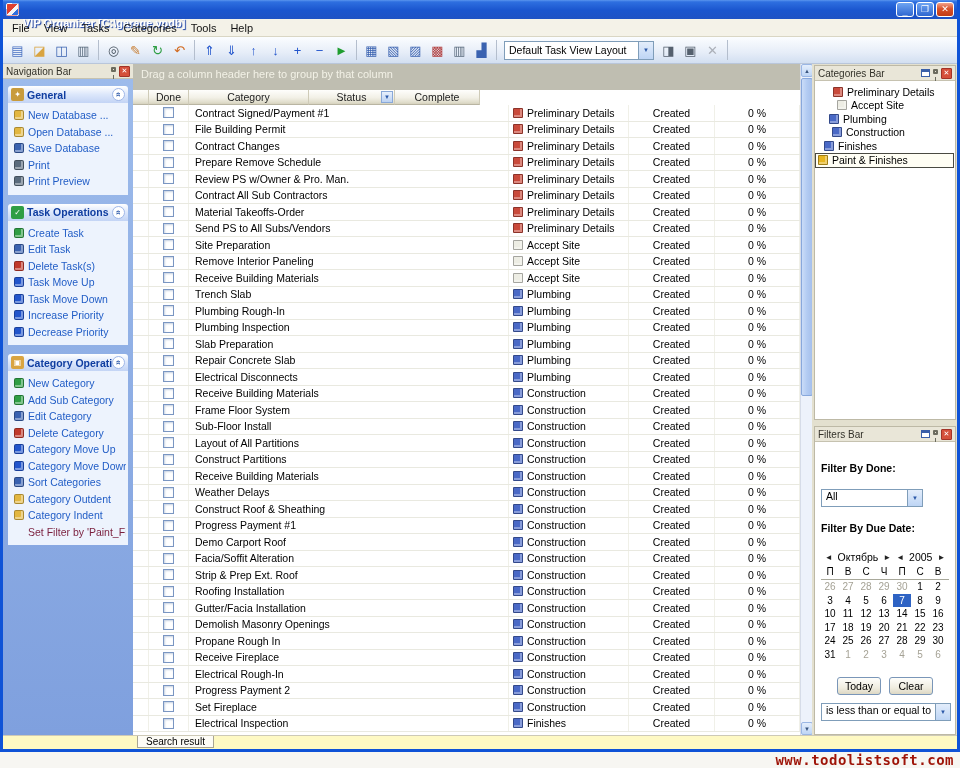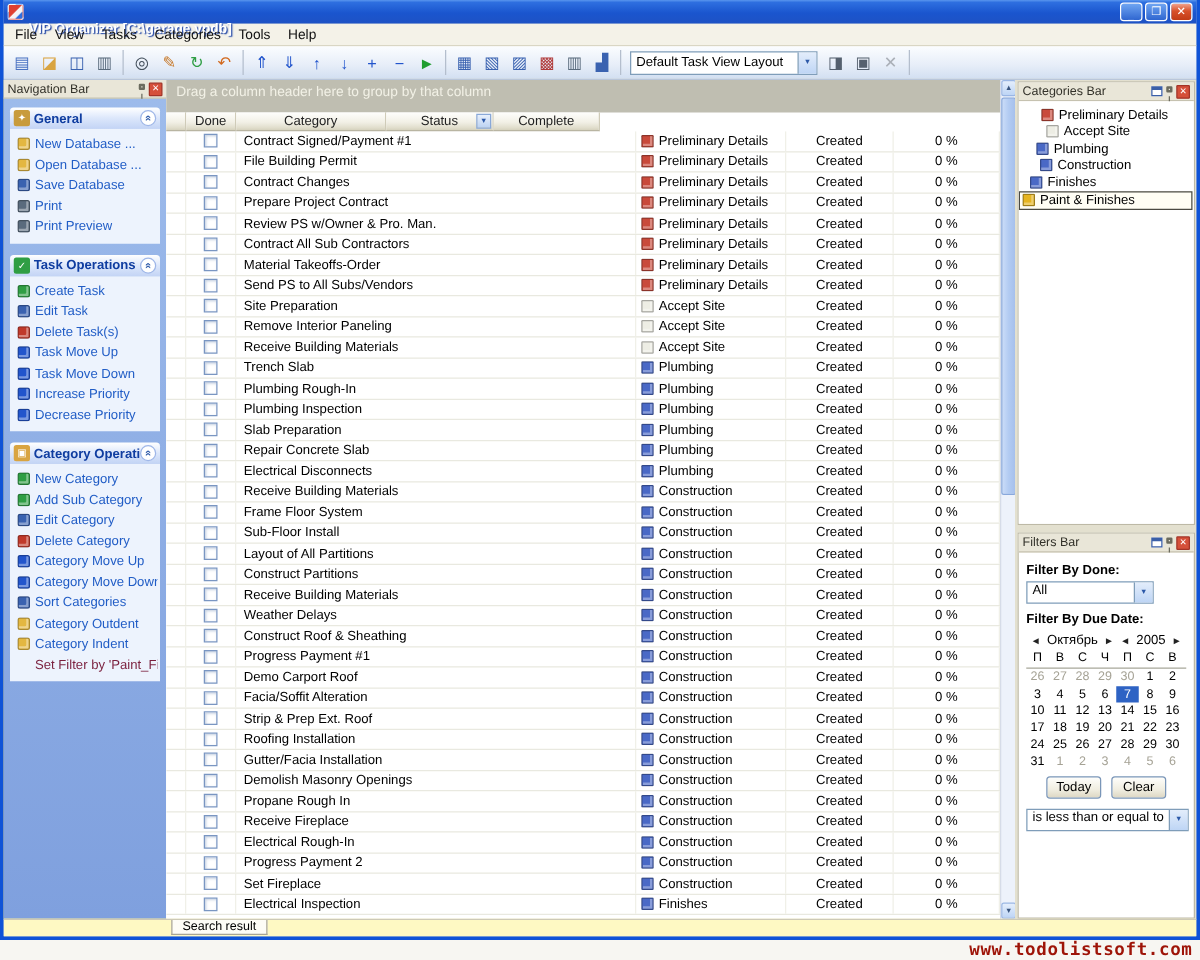--- a/index.html
+++ b/index.html
@@ -103,36 +103,36 @@
   .panel{position:absolute;left:2px;right:1px;background:#fff;border:1px solid #BDB9A6;display:flex;flex-direction:column;}
   .panel.cats{top:1px;height:355px;}
   .panel.filters{top:362px;bottom:0;}
   .cats-body{flex:1;background:#fff;padding-top:4px;overflow:hidden;}
   .citem{display:flex;align-items:center;height:13.5px;}
   .citem .cic{margin-right:4px;}
   .citem .clbl{font-size:10.5px;white-space:nowrap;overflow:hidden;}
   .citem.seld{border:1px solid #4A4A42;background:#FFFEF4;margin-right:1px;height:15px;}
 
   .filters-body{flex:1;padding:5px 6px;overflow:hidden;}
-  .flabel{font-weight:bold;font-size:10.5px;margin:3px 0;}
+  .flabel{font-weight:bold;font-size:10.5px;margin:15px 0;}
   .select{height:18px;background:#fff;border:1px solid #7F9DB9;display:flex;align-items:flex-start;}
   .select .selval{flex:1;padding-left:4px;font-size:10.5px;white-space:nowrap;overflow:hidden;}
   .select.done{width:102px;margin-bottom:6px;}
   .select.wide{width:130px;margin-top:8px;}
 
   .calendar{margin-top:2px;}
   .cal-head{display:flex;align-items:center;justify-content:center;gap:5px;font-size:10.5px;height:16px;}
   .cal-arrow{font-size:8px;color:#222;}
   .cal-week{display:grid;grid-template-columns:repeat(7,18px);border-bottom:1px solid #A8A89A;margin-top:1px;}
   .cal-week span{font-size:10px;text-align:center;height:13px;}
   .cal-grid{display:grid;grid-template-columns:repeat(7,18px);}
   .cal-grid span{font-size:10px;text-align:center;height:13.5px;line-height:13.5px;}
   .cal-grid .muted{color:#A5A295;}
   .cal-grid .sel{background:#2E63C4;color:#fff;}
-  .btnrow{display:flex;gap:8px;justify-content:center;margin-top:5px;}
+  .btnrow{display:flex;gap:8px;justify-content:center;margin-top:16px;}
   .xpbtn{width:44px;height:18px;font-size:10.5px;font-family:inherit;padding:0;
          background:linear-gradient(180deg,#FEFEFB,#F0EDE0 60%,#DDD8C4);border:1px solid #7A96B8;border-radius:3px;}
 
   
   .tabbar{position:absolute;left:0;right:0;bottom:0;height:14px;background:#fef9c3;border-top:1px solid #CDC9B6;
           display:flex;align-items:flex-start;padding-left:132px;}
   .tab{background:#FDFCF6;border:1px solid #A9A593;border-top:none;height:12px;display:flex;align-items:center;
        padding:0 8px;font-size:10px;margin-left:2px;}
   .watermark{position:absolute;left:0;top:752px;width:960px;height:16px;background:#F7F6F2;
              display:flex;align-items:center;justify-content:flex-end;padding-right:6px;}
@@ -460,21 +460,21 @@
             <div class="tc c5">
               <span>0 %</span>
             </div>
           </div>
           <div class="trow">
             <div class="tc c0"></div>
             <div class="tc c1">
               <div class="cb"></div>
             </div>
             <div class="tc c2">
-              <span>Prepare Project Contract</span>
+              <span>Prepare Remove Schedule</span>
             </div>
             <div class="tc c3">
               <span class="catic" style="background: rgb(201, 74, 59);"></span>
               <span>Preliminary Details</span>
             </div>
             <div class="tc c4">
               <span>Created</span>
             </div>
             <div class="tc c5">
               <span>0 %</span>

